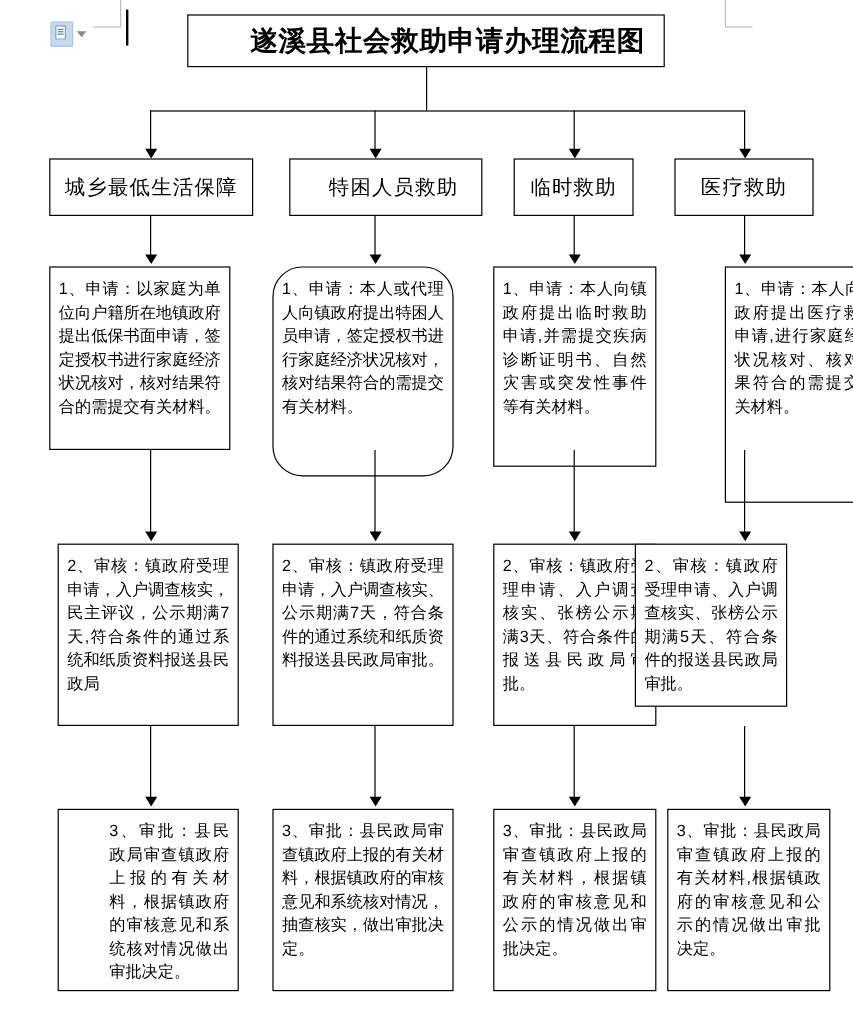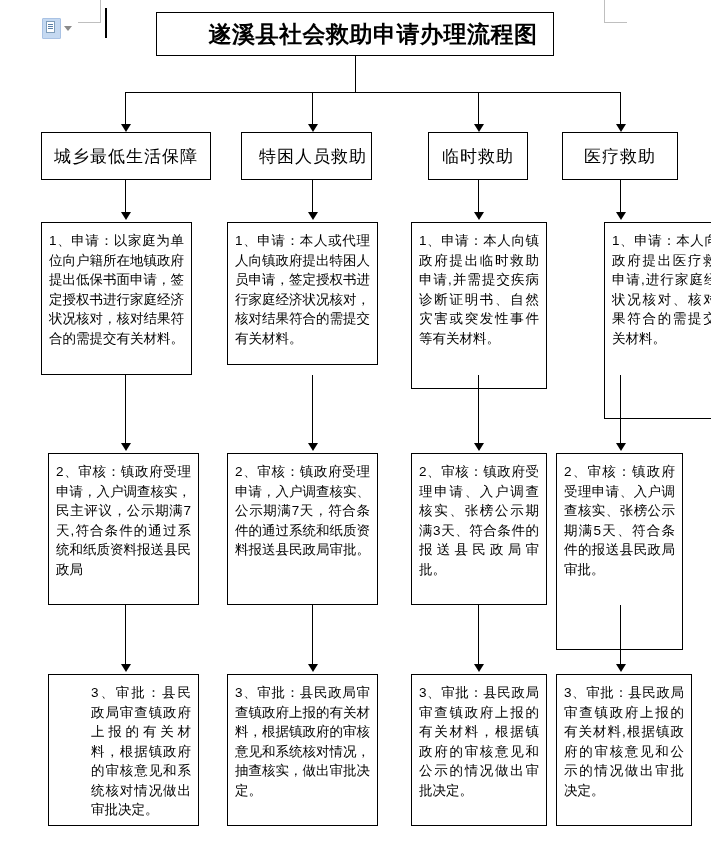--- a/index.html
+++ b/index.html
@@ -133,21 +133,21 @@
 
 <div class="line line-v" style="left:478px;top:92px;height:34px;"></div>
 <div class="arrow" style="left:474px;top:124px;"></div>
 
 <div class="line line-v" style="left:620px;top:92px;height:34px;"></div>
 <div class="arrow" style="left:616px;top:124px;"></div>
 
 <div class="box cat-box" style="left:41px;top:132px;width:170px;">
   <span class="cat-text">城乡最低生活保障</span>
 </div>
-<div class="box cat-box" style="left:241px;top:132px;width:131px;padding-left:13px;">
+<div class="box cat-box" style="left:241px;top:132px;width:161px;padding-left:13px;">
   <span class="cat-text">特困人员救助</span>
 </div>
 <div class="box cat-box" style="left:428px;top:132px;width:100px;">
   <span class="cat-text">临时救助</span>
 </div>
 <div class="box cat-box" style="left:562px;top:132px;width:116px;">
   <span class="cat-text">医疗救助</span>
 </div>
 
 <div class="line line-v" style="left:125px;top:180px;height:36px;"></div>
@@ -158,21 +158,21 @@
 
 <div class="line line-v" style="left:478px;top:180px;height:36px;"></div>
 <div class="arrow" style="left:474px;top:212px;"></div>
 
 <div class="line line-v" style="left:620px;top:180px;height:36px;"></div>
 <div class="arrow" style="left:616px;top:212px;"></div>
 
 <div class="box step-box" style="left:41px;top:222px;width:151px;height:153px;">
   <span class="step-text">1、申请：以家庭为单位向户籍所在地镇政府提出低保书面申请，签定授权书进行家庭经济状况核对，核对结果符合的需提交有关材料。</span>
 </div>
-<div class="box step-box" style="left:227px;top:222px;width:151px;height:143px;">
+<div class="box step-box" style="left:227px;top:222px;width:151px;height:175px;border-radius:25px;">
   <span class="step-text">1、申请：本人或代理人向镇政府提出特困人员申请，签定授权书进行家庭经济状况核对，核对结果符合的需提交有关材料。</span>
 </div>
 <div class="box step-box" style="left:411px;top:222px;width:136px;height:167px;">
   <span class="step-text">1、申请：本人向镇政府提出临时救助申请,并需提交疾病诊断证明书、自然灾害或突发性事件等有关材料。</span>
 </div>
 <div class="box step-box" style="left:556px;top:222px;width:136px;height:197px;margin-left:48px;">
   <span class="step-text">1、申请：本人向镇政府提出医疗救助申请,进行家庭经济状况核对、核对结果符合的需提交有关材料。</span>
 </div>
 
 <div class="line line-v" style="left:125px;top:375px;height:70px;"></div>
@@ -189,21 +189,21 @@
 
 <div class="box step-box" style="left:48px;top:453px;width:151px;height:152px;">
   <span class="step-text">2、审核：镇政府受理申请，入户调查核实，民主评议，公示期满7天,符合条件的通过系统和纸质资料报送县民政局</span>
 </div>
 <div class="box step-box" style="left:227px;top:453px;width:151px;height:152px;">
   <span class="step-text">2、审核：镇政府受理申请，入户调查核实、公示期满7天，符合条件的通过系统和纸质资料报送县民政局审批。</span>
 </div>
 <div class="box step-box" style="left:411px;top:453px;width:136px;height:152px;">
   <span class="step-text">2、审核：镇政府受理申请、入户调查核实、张榜公示期满3天、符合条件的报送县民政局审批。</span>
 </div>
-<div class="box step-box" style="left:556px;top:453px;width:127px;height:197px;">
+<div class="box step-box" style="left:529px;top:453px;width:127px;height:136px;">
   <span class="step-text">2、审核：镇政府受理申请、入户调查核实、张榜公示期满5天、符合条件的报送县民政局审批。</span>
 </div>
 
 <div class="line line-v" style="left:125px;top:605px;height:62px;"></div>
 <div class="arrow" style="left:121px;top:664px;"></div>
 
 <div class="line line-v" style="left:312px;top:605px;height:62px;"></div>
 <div class="arrow" style="left:308px;top:664px;"></div>
 
 <div class="line line-v" style="left:478px;top:605px;height:62px;"></div>

